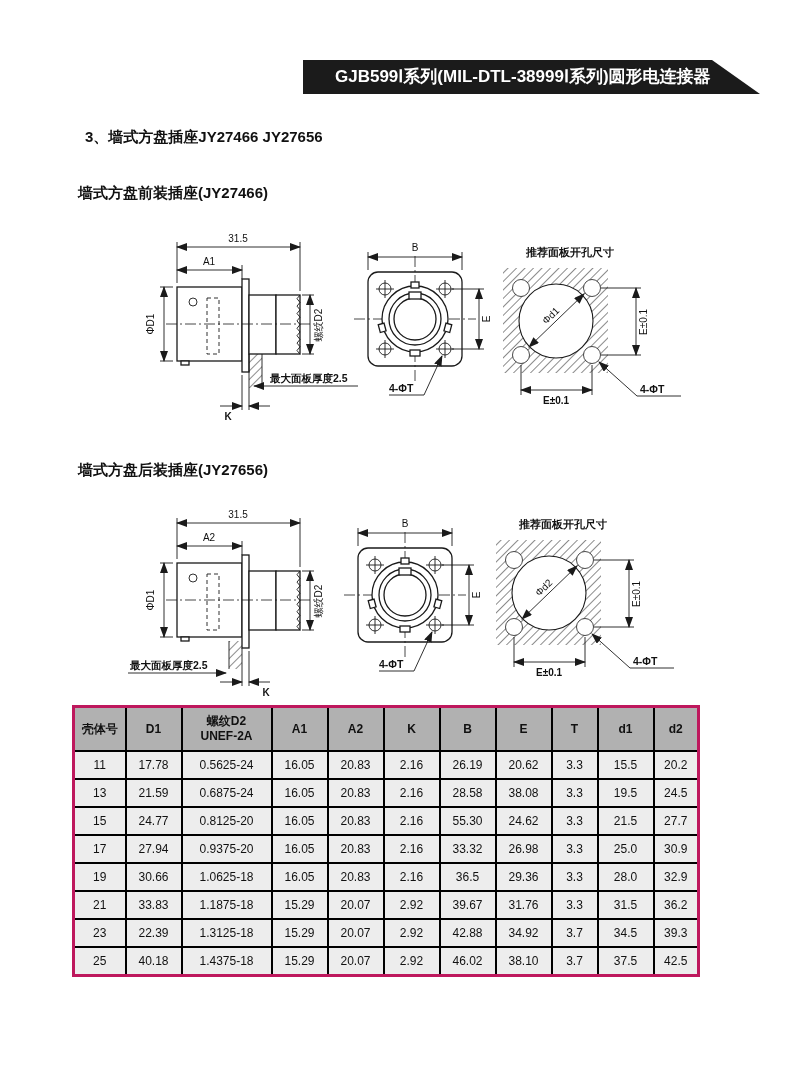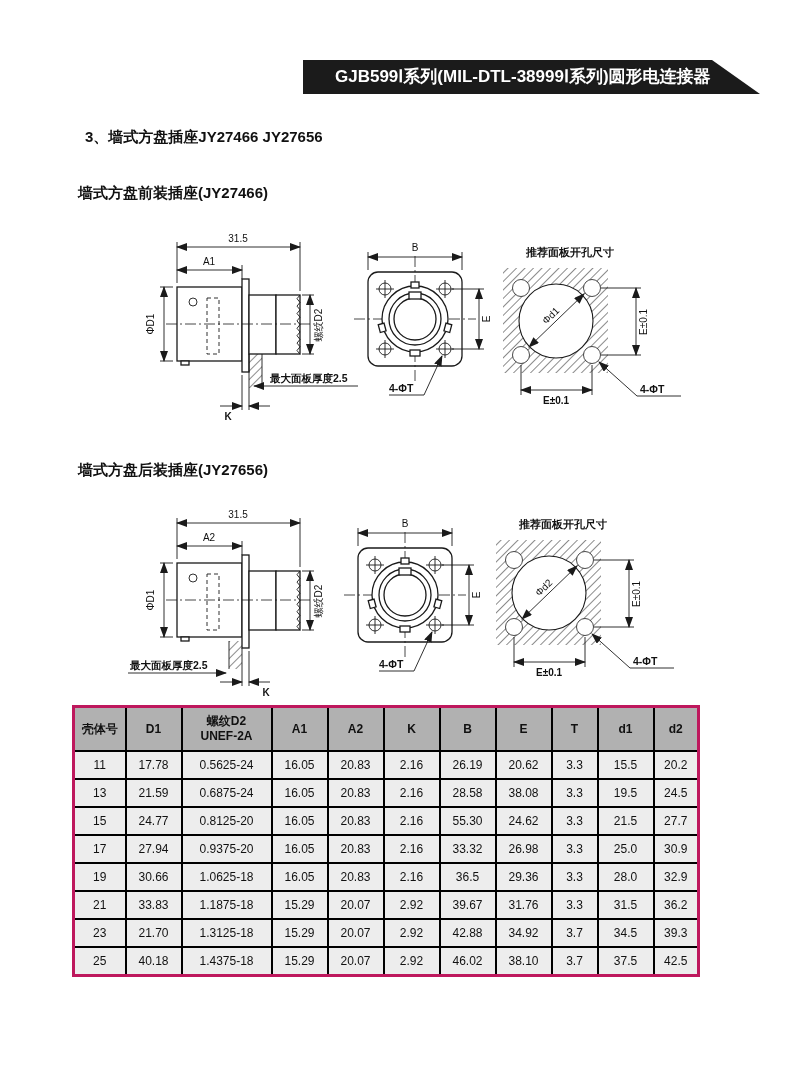--- a/index.html
+++ b/index.html
@@ -398,21 +398,21 @@
           <td>20.07</td>
           <td>2.92</td>
           <td>39.67</td>
           <td>31.76</td>
           <td>3.3</td>
           <td>31.5</td>
           <td>36.2</td>
         </tr>
         <tr>
           <td>23</td>
-          <td>21.70</td>
+          <td>22.39</td>
           <td>1.3125-18</td>
           <td>15.29</td>
           <td>20.07</td>
           <td>2.92</td>
           <td>42.88</td>
           <td>34.92</td>
           <td>3.7</td>
           <td>34.5</td>
           <td>39.3</td>
         </tr>

